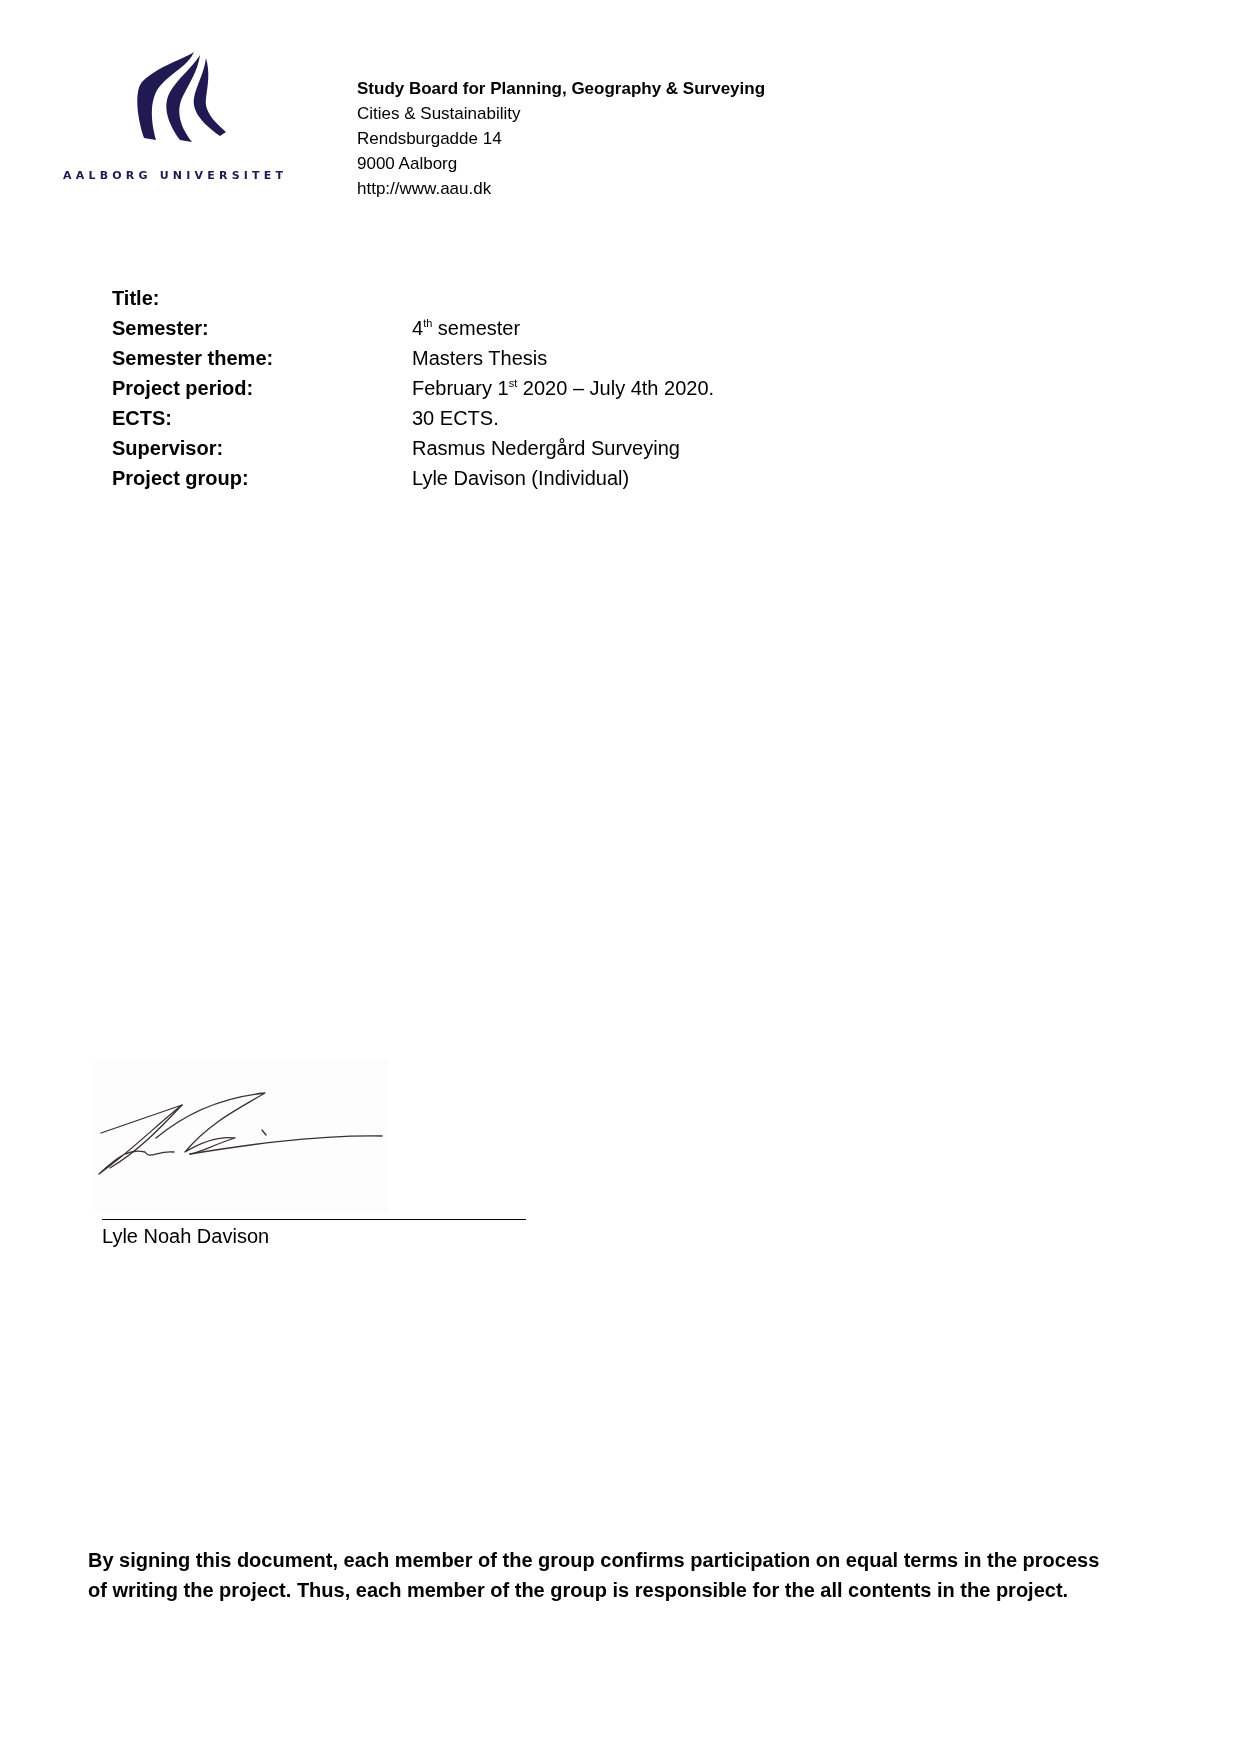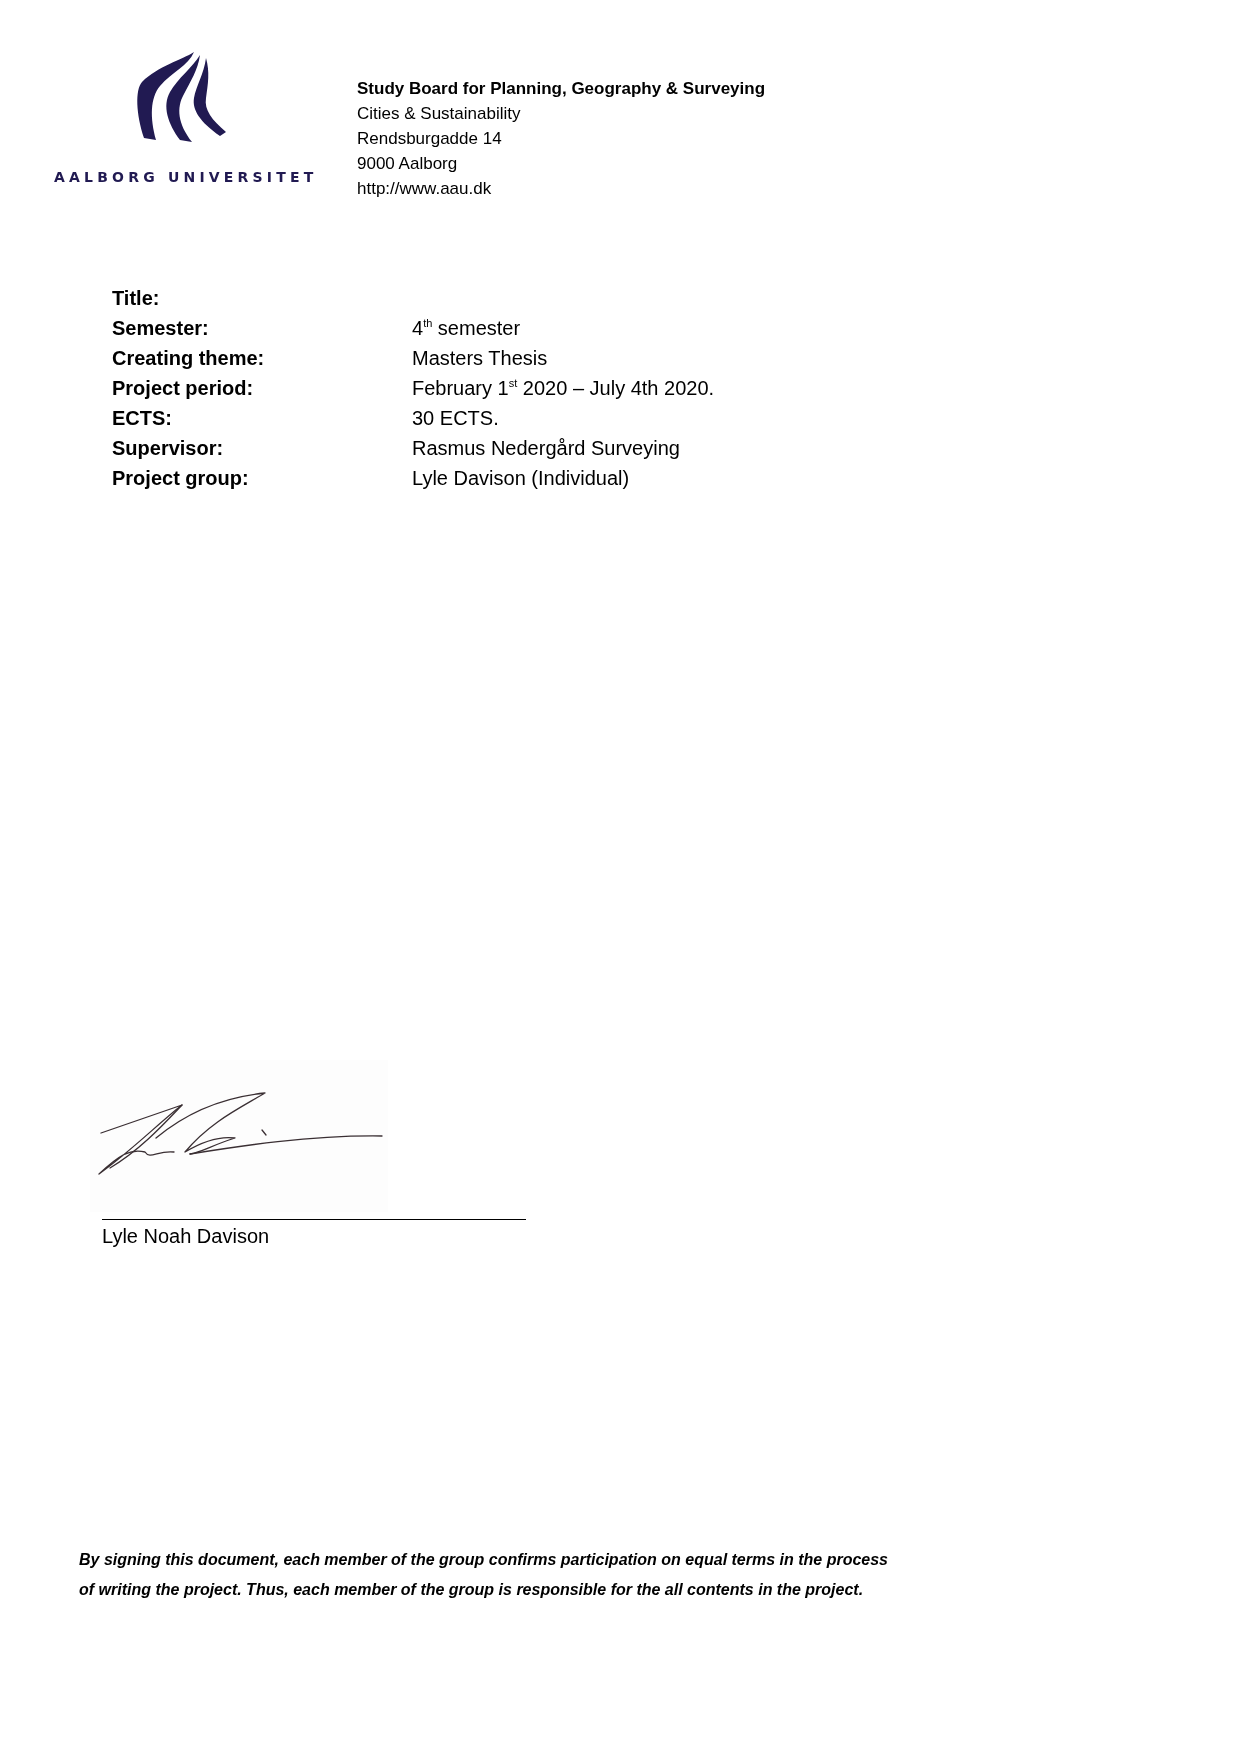--- a/index.html
+++ b/index.html
@@ -24,26 +24,26 @@
     }
     .logo-symbol {
       position: absolute;
       left: 82px;
       top: 2px;
       width: 92px;
       height: 90px;
     }
     .logo-wordmark {
       position: absolute;
-      left: 2px;
+      left: 11px;
       top: 119px;
       width: 256px;
       font-family: "DejaVu Sans", "Liberation Sans", sans-serif;
       font-weight: bold;
-      font-size: 14px;
+      font-size: 11px;
       letter-spacing: 4.2px;
       color: #211a52;
       white-space: nowrap;
     }
     .header-block {
       position: absolute;
       left: 357px;
       top: 76px;
       font-size: 17px;
       line-height: 25px;
@@ -99,27 +99,26 @@
     .signer-name {
       position: absolute;
       left: 102px;
       top: 1224px;
       font-size: 20px;
       line-height: 24px;
       white-space: nowrap;
     }
     .disclaimer {
       position: absolute;
-      left: 79px;
+      left: 88px;
       top: 1545px;
       width: 1060px;
-      font-size: 16px;
+      font-size: 20px;
       font-weight: bold;
       line-height: 30px;
-      font-style: italic;
     }
     .disclaimer .line { white-space: nowrap; }
   </style>
 </head>
 <body>
 
 <div class="logo">
   <svg class="logo-symbol" viewBox="0 0 92 90" width="92" height="90">
     <path d="M60 0 C 48 8, 24 14, 8 30 C 1 38, 2 62, 10 86 L 22 88 C 16 66, 16 46, 26 34 C 38 20, 54 14, 60 0 Z" fill="#211a52"></path>
     <path d="M66 3 C 58 16, 44 26, 36 40 C 28 54, 34 72, 46 88 L 58 90 C 44 72, 42 56, 50 42 C 56 30, 64 18, 66 3 Z" fill="#211a52"></path>
@@ -138,21 +137,21 @@
 
 <div class="info-table">
   <div class="info-row">
     <div class="info-label">Title:</div>
   </div>
   <div class="info-row">
     <div class="info-label">Semester:</div>
     <div class="info-value"><span>4</span><sup>th</sup><span> semester</span></div>
   </div>
   <div class="info-row">
-    <div class="info-label">Creating theme:</div>
+    <div class="info-label">Semester theme:</div>
     <div class="info-value">Masters Thesis</div>
   </div>
   <div class="info-row">
     <div class="info-label">Project period:</div>
     <div class="info-value"><span>February 1</span><sup>st</sup><span> 2020 – July 4th 2020.</span></div>
   </div>
   <div class="info-row">
     <div class="info-label">ECTS:</div>
     <div class="info-value">30 ECTS.</div>
   </div>

